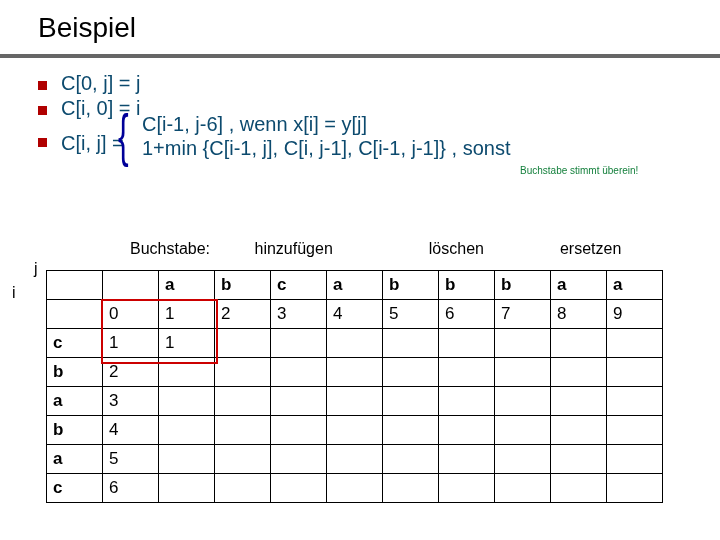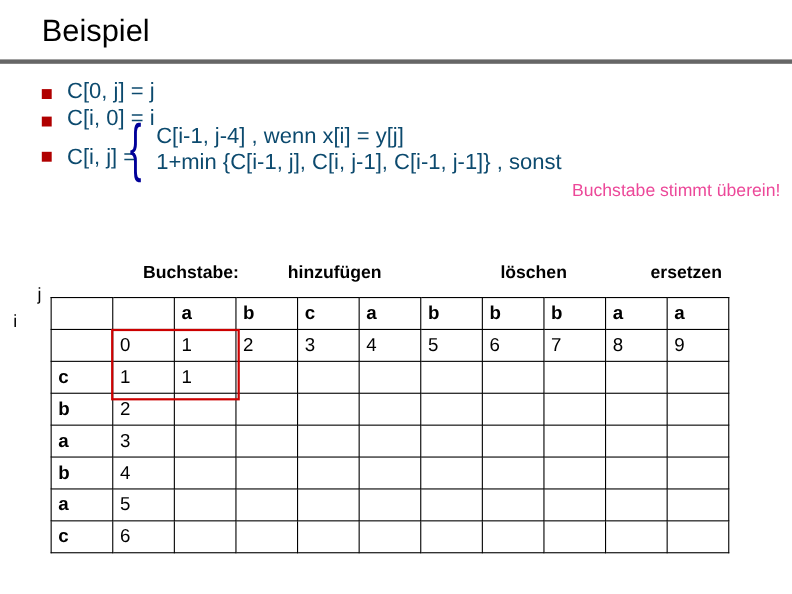--- a/index.html
+++ b/index.html
@@ -76,35 +76,35 @@
   .case-line {
     display: flex;
     align-items: center;
     margin-bottom: 0px;
     line-height: 1.2;
   }
   .note-right {
     position: absolute;
     left: 520px;
     top: 165px;
-    font-size: 16px;
-    color: #ec4899;
+    font-size: 10px;
+    color: #15803d;
     white-space: nowrap;
   }
   .annot-row {
     position: absolute;
     left: 130px;
     top: 240px;
     width: 560px;
     display: flex;
     font-size: 16px;
     white-space: nowrap;
   }
-  .annot-row span { margin-right: 40px; font-weight: bold; }
-  .annot-loeschen { margin-left: 28px; }
+  .annot-row span { margin-right: 40px; }
+  .annot-loeschen { margin-left: 16px; }
   .annot-ersetzen { margin-left: 36px; }
   .axis-j {
     position: absolute;
     left: 34px;
     top: 260px;
     font-size: 16px;
   }
   .axis-i {
     position: absolute;
     left: 12px;
@@ -152,21 +152,21 @@
     </div>
     <div class="bullet-row">
       <span class="sq"></span>
       <span class="eq">C[i, 0] = i</span>
     </div>
     <div class="bullet-row eq-wrap" style="height:48px;">
       <span class="sq" style="margin-top:16px;"></span>
       <span class="eq" style="margin-top:10px;">C[i, j] = </span>
       <span class="brace">{</span>
       <div class="cases">
-        <div class="case-line eq">C[i-1, j-4] , wenn x[i] = y[j]</div>
+        <div class="case-line eq">C[i-1, j-6] , wenn x[i] = y[j]</div>
         <div class="case-line eq">1+min {C[i-1, j], C[i, j-1], C[i-1, j-1]} , sonst</div>
       </div>
     </div>
   </div>
 
   <div class="note-right">Buchstabe stimmt überein!</div>
 
   <div class="annot-row">
     <span><span>Buchstabe: </span><span>hinzufügen</span></span>
     <span class="annot-loeschen">löschen</span>

